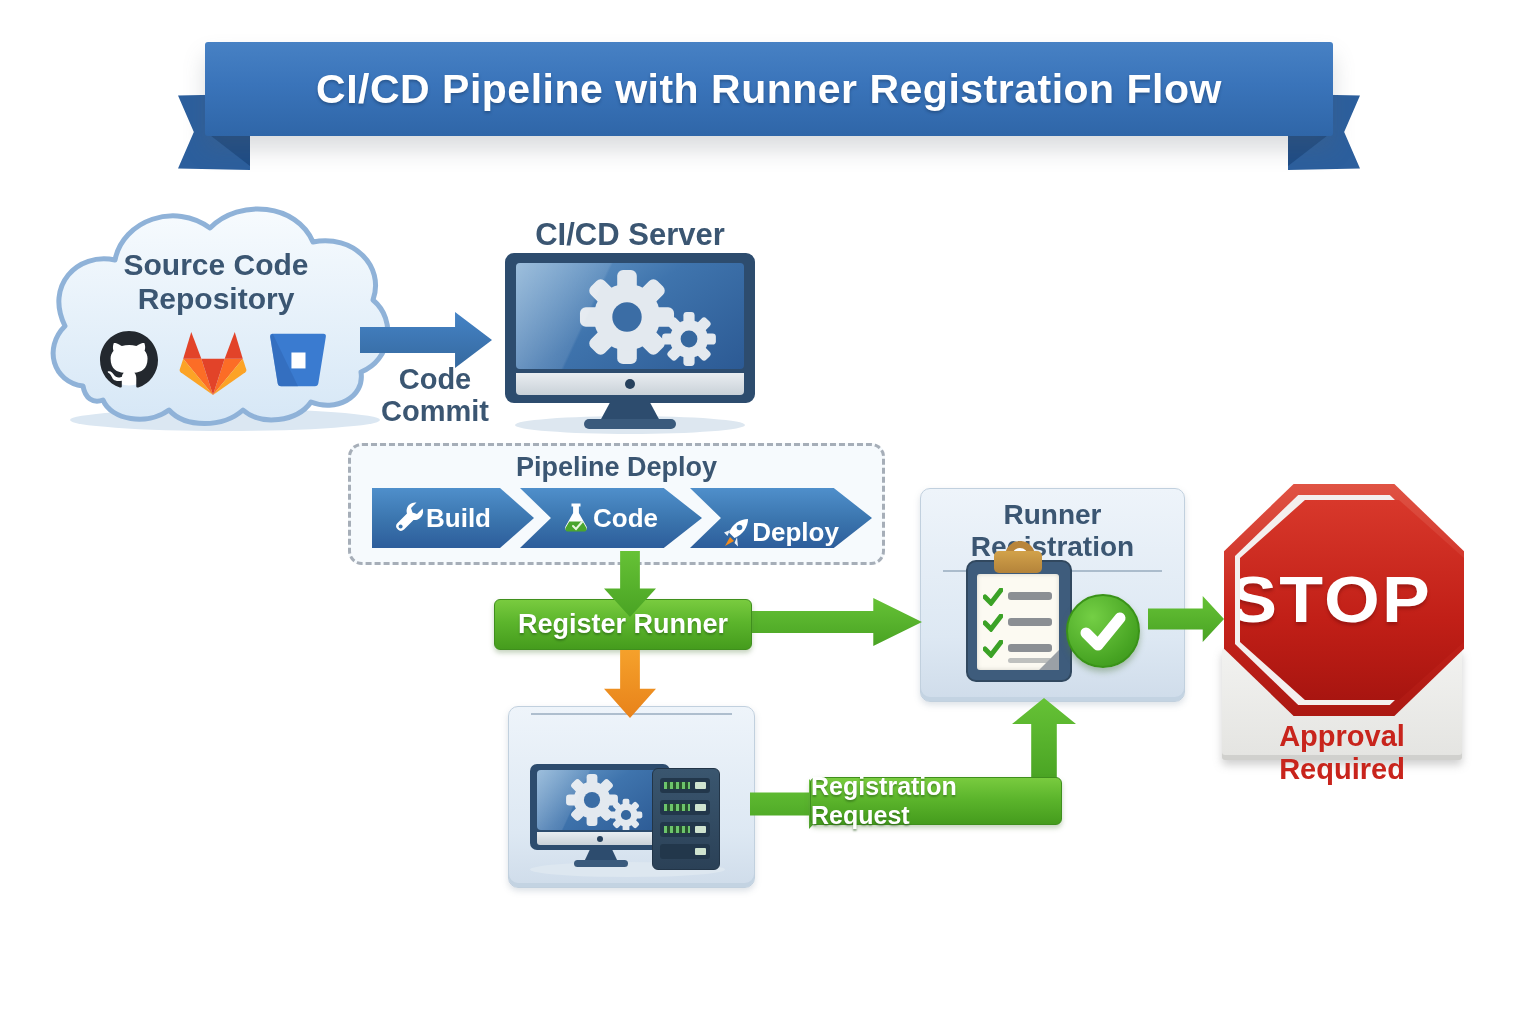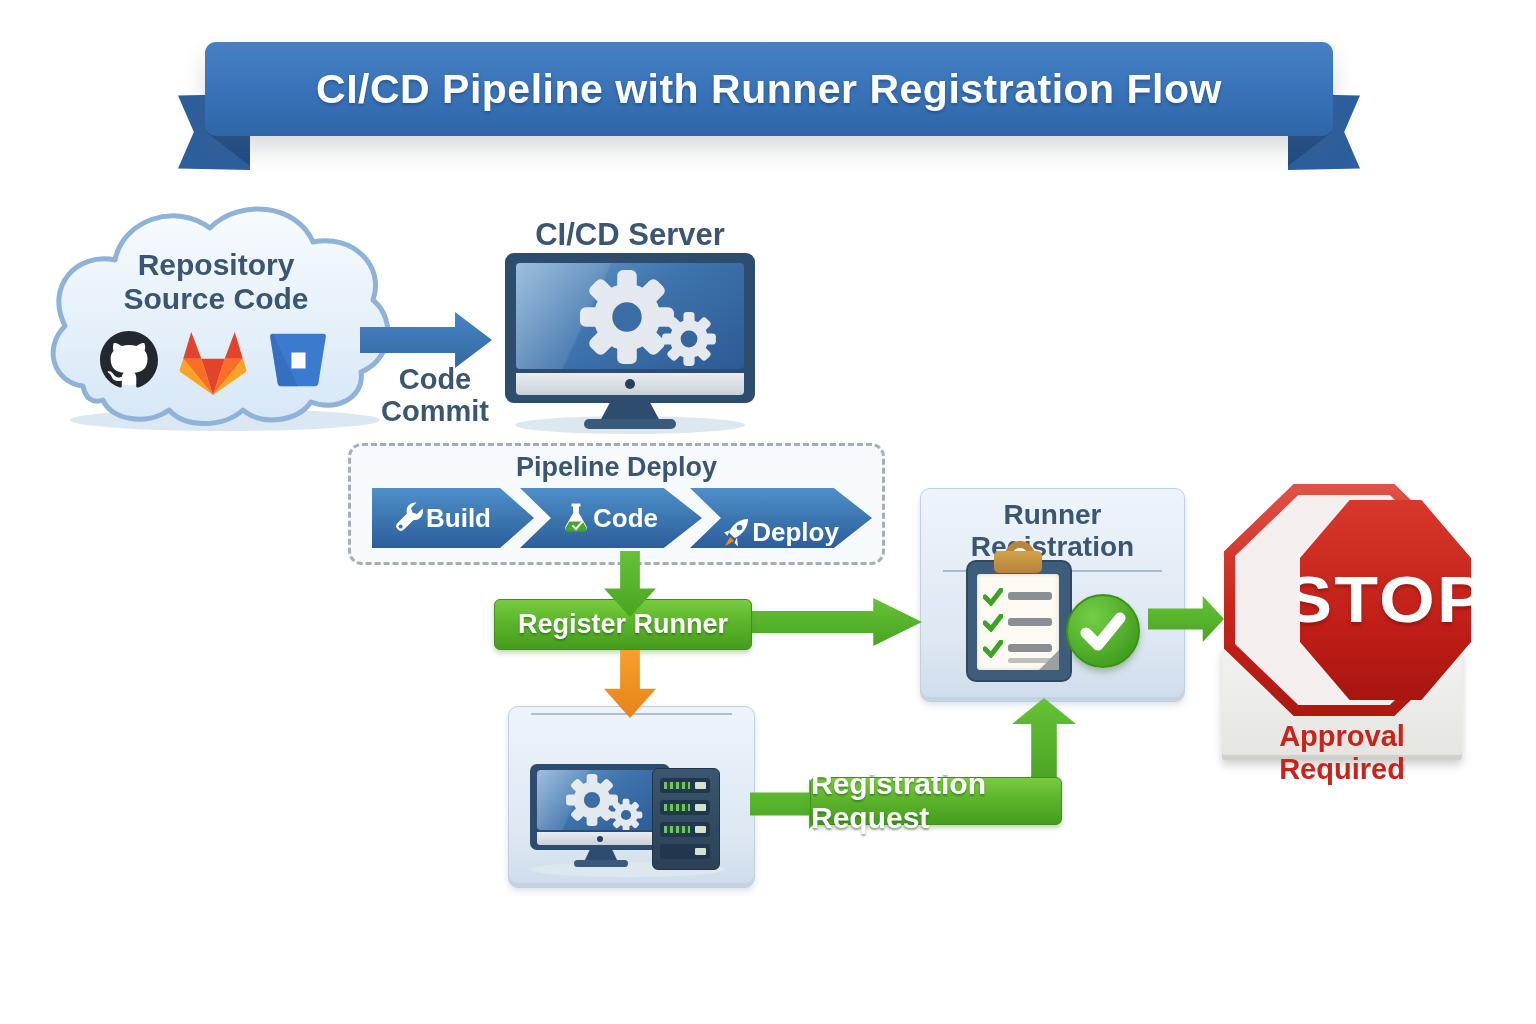--- a/index.html
+++ b/index.html
@@ -6,21 +6,21 @@
   body{width:1536px;height:1024px;position:relative;background:#ffffff;
        font-family:"Liberation Sans","DejaVu Sans",sans-serif;overflow:hidden;}
   .abs{position:absolute;}
   .navy{color:#3b5672;font-weight:bold;}
 
   
   .ribbon-tail{background:#2c5f9d;}
   .ribbon-fold{background:#1e4c85;}
   .ribbon-band{left:205px;top:42px;width:1128px;height:94px;
     background:linear-gradient(180deg,#4781c4 0%,#3a74ba 45%,#2f66a8 100%);
-    border-radius:11px;box-shadow:0 14px 22px rgba(90,100,110,.22);
+    border-radius:3px;box-shadow:0 14px 22px rgba(90,100,110,.22);
     display:flex;align-items:center;justify-content:center;}
   .ribbon-band span{color:#fff;font-size:41px;font-weight:bold;letter-spacing:.5px;
     text-shadow:0 2px 3px rgba(20,50,90,.45);}
 
   
   .cloud-label{left:88px;top:248px;width:256px;text-align:center;
     font-size:30px;line-height:1.12;}
   .repo-icons{left:100px;top:322px;width:240px;height:76px;display:flex;
     align-items:center;gap:17px;}
 
@@ -107,22 +107,22 @@
   </defs>
   <ellipse cx="190" cy="230" rx="155" ry="11" fill="#dbe7f2"></ellipse>
   <path d="M 48 196 C 18 192, 8 158, 30 136 C 10 96, 42 62, 80 70
            C 88 30, 140 12, 175 38 C 205 8, 262 14, 278 52
            C 318 44, 350 76, 338 110 C 362 130, 356 170, 326 182
            C 330 208, 300 222, 276 212 C 262 232, 226 236, 208 220
            C 188 238, 150 238, 134 220 C 112 236, 76 230, 68 210
            C 58 214, 50 208, 48 196 Z" fill="url(#cloudGrad)" stroke="#8fb2d8" stroke-width="5" stroke-linejoin="round"></path>
 </svg>
 <div class="abs navy cloud-label">
+  <div>Source Code</div>
   <div>Repository</div>
-  <div>Source Code</div>
 </div>
 <div class="abs repo-icons">
   <svg width="58" height="58" viewBox="0 0 16 16">
     <circle cx="8" cy="8" r="7" fill="#ffffff"></circle>
     <path fill-rule="evenodd" fill="#23282e" d="M8 0C3.58 0 0 3.58 0 8c0 3.54 2.29 6.53 5.47 7.59.4.07.55-.17.55-.38 0-.19-.01-.82-.01-1.49-2.01.37-2.53-.49-2.69-.94-.09-.23-.48-.94-.82-1.13-.28-.15-.68-.52-.01-.53.63-.01 1.08.58 1.23.82.72 1.21 1.87.87 2.33.66.07-.52.28-.87.51-1.07-1.78-.2-3.64-.89-3.64-3.95 0-.87.31-1.59.82-2.15-.08-.2-.36-1.02.08-2.12 0 0 .67-.21 2.2.82.64-.18 1.32-.27 2-.27s1.36.09 2 .27c1.53-1.04 2.2-.82 2.2-.82.44 1.1.16 1.92.08 2.12.51.56.82 1.27.82 2.15 0 3.07-1.87 3.75-3.65 3.95.29.25.54.73.54 1.48 0 1.07-.01 1.93-.01 2.2 0 .21.15.46.55.38A8.01 8.01 0 0 0 16 8c0-4.42-3.58-8-8-8z"></path>
   </svg>
   <svg width="76" height="70" viewBox="0 0 100 92">
     <path fill="#fc6d26" d="M50 92 L34.7 44.2 H10.8 Z"></path>
     <path fill="#fc6d26" d="M50 92 L65.3 44.2 H89.2 Z"></path>
     <path fill="#e24329" d="M50 92 L34.7 44.2 H65.3 Z"></path>
@@ -262,21 +262,21 @@
   <div class="abs" style="left:7px;top:53px;width:50px;height:15px;background:#22374b;border-radius:3px;">
     <div class="abs" style="left:4px;top:4px;width:26px;height:7px;background:repeating-linear-gradient(90deg,#6cc46c 0 3px,#27502e 3px 6px);"></div>
     <div class="abs" style="right:4px;top:4px;width:11px;height:7px;background:#cfe3cf;border-radius:1px;"></div>
   </div>
   <div class="abs" style="left:7px;top:75px;width:50px;height:15px;background:#22374b;border-radius:3px;">
     <div class="abs" style="right:4px;top:4px;width:11px;height:7px;background:#cfe3cf;border-radius:1px;"></div>
   </div>
 </div>
 
 <div class="abs arrow arrow-right" style="left:750px;top:779px;width:82px;height:50px;"></div>
-<div class="abs green-banner" style="left:810px;top:777px;width:250px;height:46px;font-size:30px;z-index:3;">
+<div class="abs green-banner" style="left:810px;top:777px;width:250px;height:46px;font-size:25px;z-index:3;">
   <span>Registration Request</span>
 </div>
 <div class="abs arrow arrow-up" style="left:1012px;top:698px;width:64px;height:84px;z-index:2;"></div>
 
 <div class="abs panel" style="left:920px;top:488px;width:263px;height:212px;">
   <div class="panel-title navy" style="margin-top:10px;font-size:28px;">Runner Registration</div>
   <div class="panel-sep" style="margin:7px 22px 0 22px;"></div>
 </div>
 <div class="abs clip-ring" style="left:1005px;top:541px;width:16px;height:16px;"></div>
 <div class="abs clip-board" style="left:966px;top:560px;width:102px;height:118px;">
@@ -304,18 +304,18 @@
   <svg width="70" height="70" viewBox="0 0 70 70">
       <path d="M18 37 l12 12 L52 22" stroke="#ffffff" stroke-width="11" fill="none" stroke-linecap="round" stroke-linejoin="round"></path>
     </svg>
 </div>
 <div class="abs arrow arrow-right" style="left:1148px;top:596px;width:76px;height:46px;z-index:5;"></div>
 
 <div class="abs stop-plate" style="left:1222px;top:648px;width:240px;height:112px;"></div>
 <div class="abs octagon" style="left:1224px;top:484px;width:240px;height:232px;
             background:linear-gradient(180deg,#e05344 0%,#c8241c 55%,#ab1812 100%);z-index:3;"></div>
 <div class="abs octagon" style="left:1235px;top:495px;width:218px;height:210px;background:#f4efee;z-index:3;"></div>
-<div class="abs octagon" style="left:1300px;top:500px;width:171px;height:200px;
+<div class="abs octagon" style="left:1240px;top:500px;width:224px;height:200px;
             background:linear-gradient(180deg,#d8382b 0%,#c11f17 60%,#a81510 100%);z-index:3;
-            display:flex;align-items:center;justify-content:center;">
+            display:flex;align-items:center;justify-content:flex-start;">
   <span class="stop-text">STOP</span>
 </div>
 <div class="abs approval-text" style="left:1222px;top:720px;width:240px;z-index:4;">Approval Required</div>
 
 </body></html>

